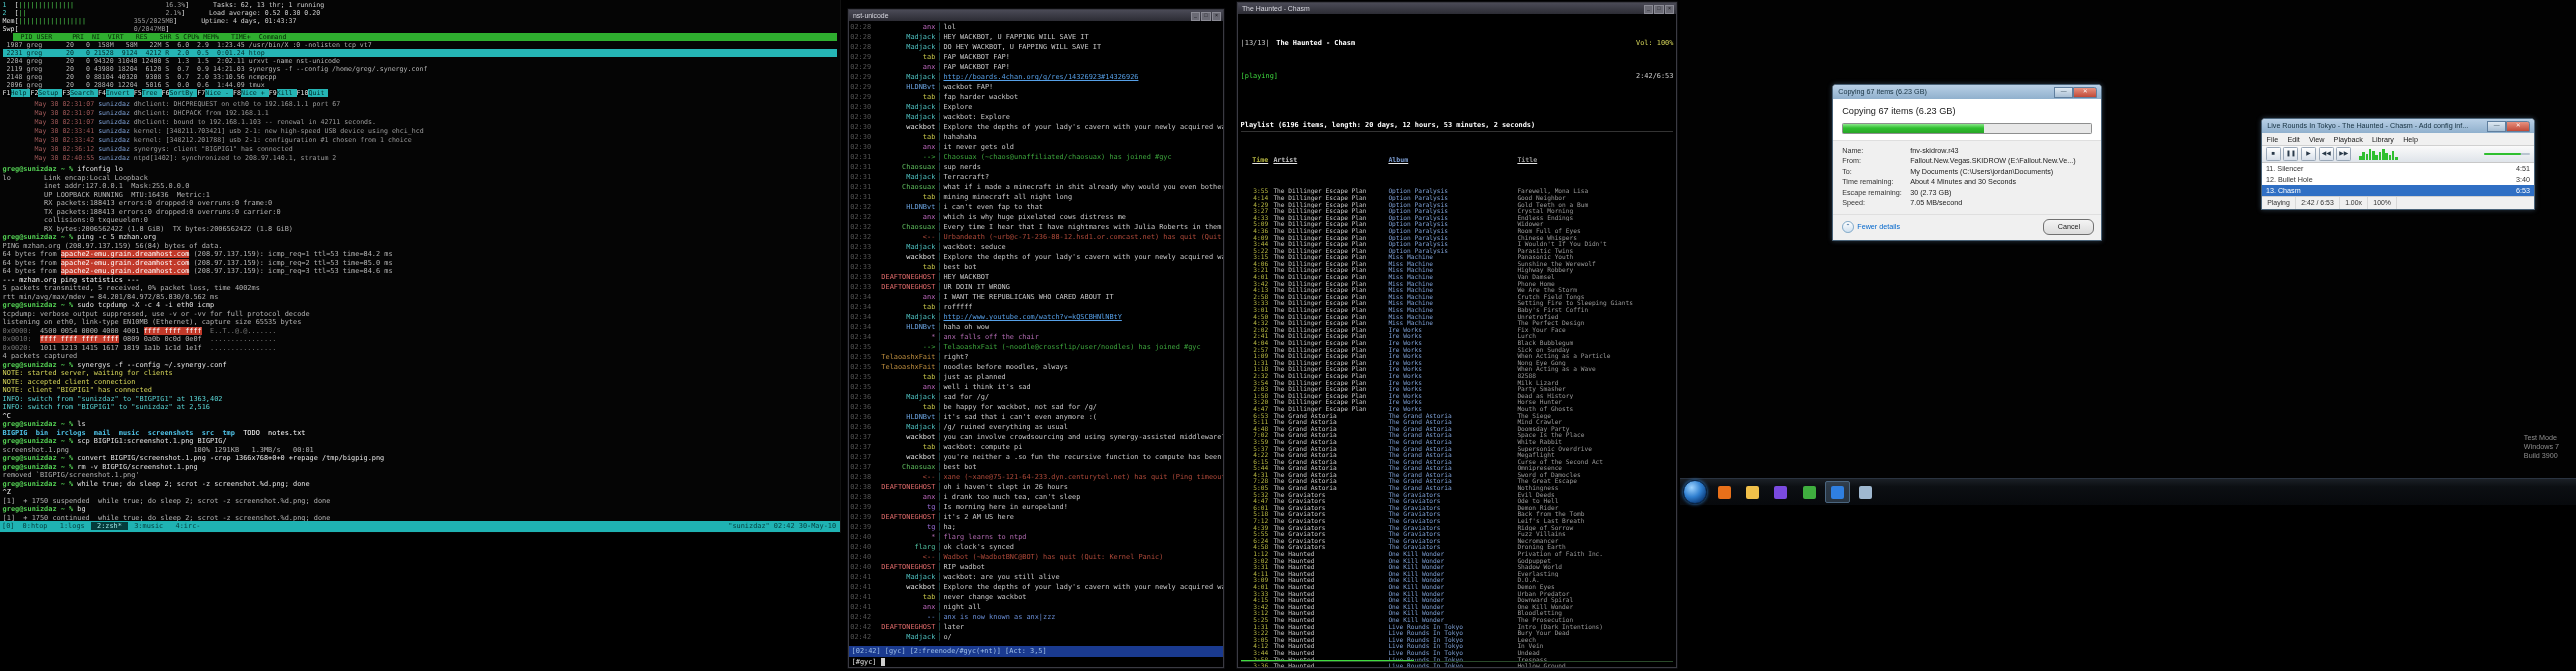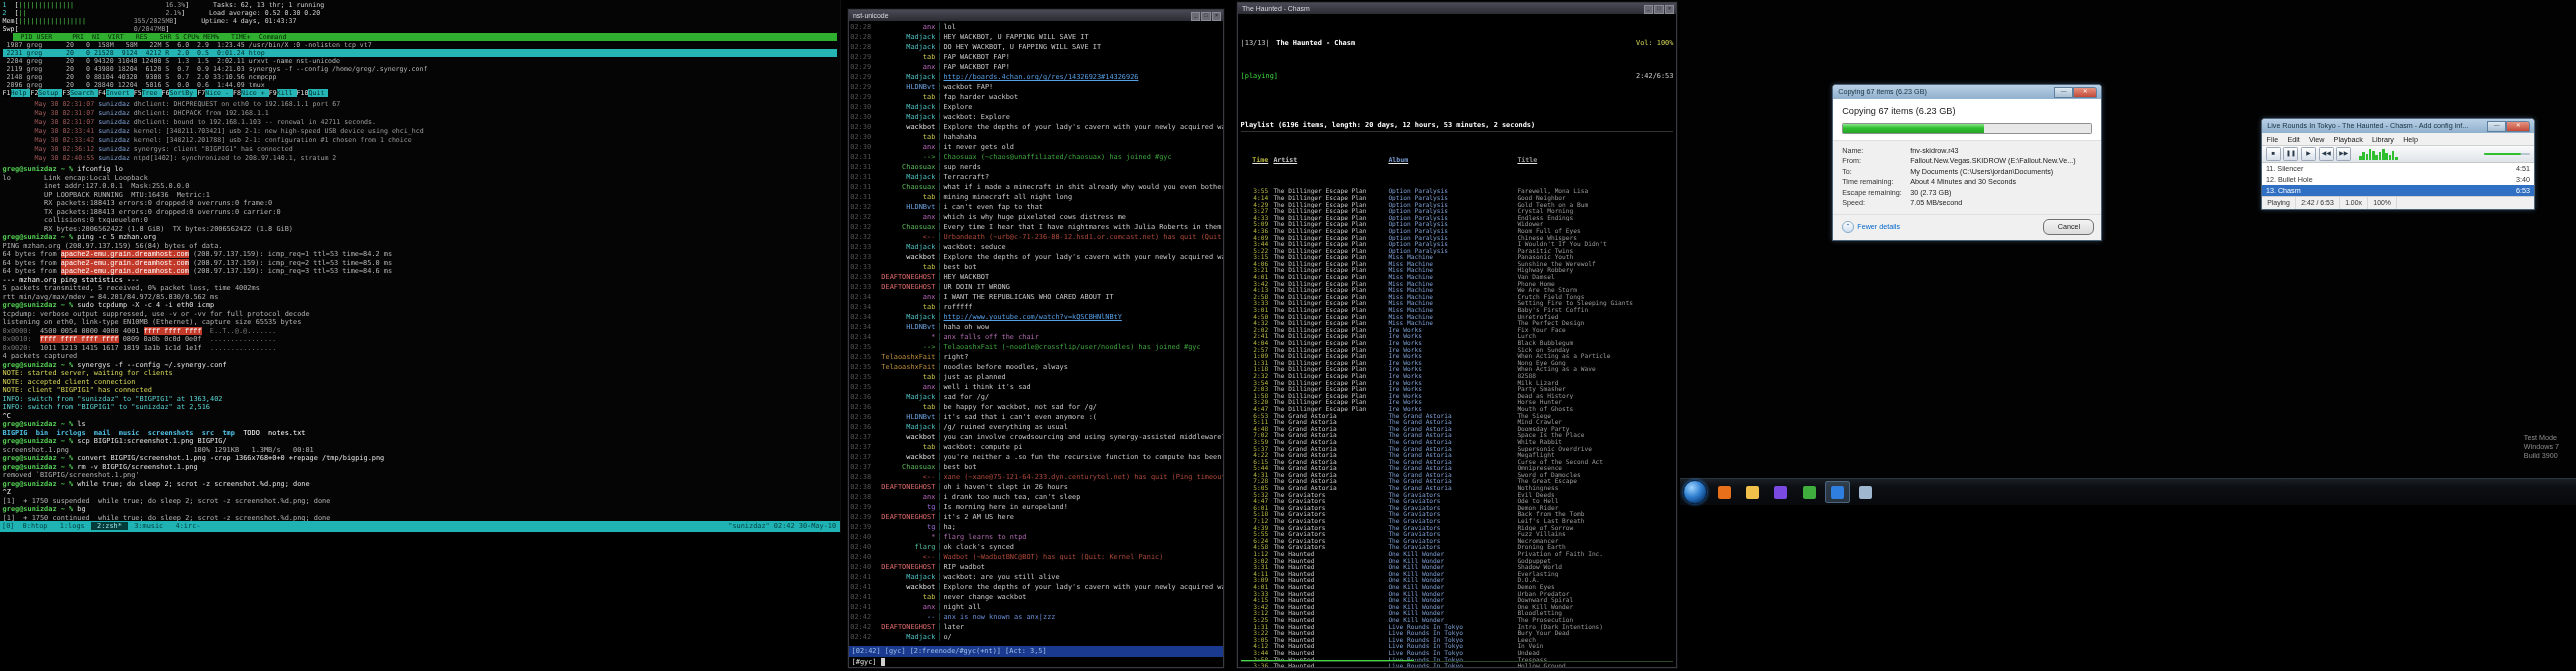--- a/index.html
+++ b/index.html
@@ -8,21 +8,21 @@
   .mono{font-family:"DejaVu Sans Mono",monospace;white-space:pre;overflow:hidden;}
 
   
   #termA{left:0;top:0;width:840px;height:533px;background:#050505;border-right:0.7px solid #111;}
   .trow{height:8px;line-height:8px;font-size:6.6px;color:#b5b5b5;}
   .srow{height:9px;line-height:9px;font-size:6.6px;color:#9a9a9a;padding-left:32px;}
   .shrow{height:8.5px;line-height:8.5px;font-size:6.9px;color:#b5b5b5;}
   .c-p{color:#54d154;font-weight:bold;} .c-t{color:#e6e6e6;} .c-o{color:#b5b5b5;}
   .c-d{color:#767676;} .c-y{color:#d7d75a;} .c-i{color:#5ad7d7;}
   .c-dir{color:#4fc3e8;font-weight:bold;} .c-w{color:#fff;}
-  .c-r{background:#c23a2a;color:#fff;font-family:Liberation Mono, monospace;}
+  .c-r{background:#c23a2a;color:#fff;}
   .h-lbl{color:#4fd1d1;} .h-brk{color:#e6e6e6;} .h-bar{color:#4fd14f;} .h-val{color:#9a9a9a;}
   .h-info{color:#cfcfcf;}
   .h-header{background:#2fae2f;color:#042504;margin-left:10px;}
   .h-sel{background:#25b5b5;color:#032a2a;}
   .fk-f{color:#e6e6e6;background:#000;} .fk-l{background:#25b5b5;color:#032a2a;}
   #tmuxbar{left:0;top:521px;width:840px;height:11px;background:#1fb3b3;font-size:6.9px;line-height:11px;color:#043c3c;}
   .tm-cur{background:#043c3c;color:#9fe8e8;padding:0 2px;}
   .tm-seg{padding:0 2px;}
 
   

